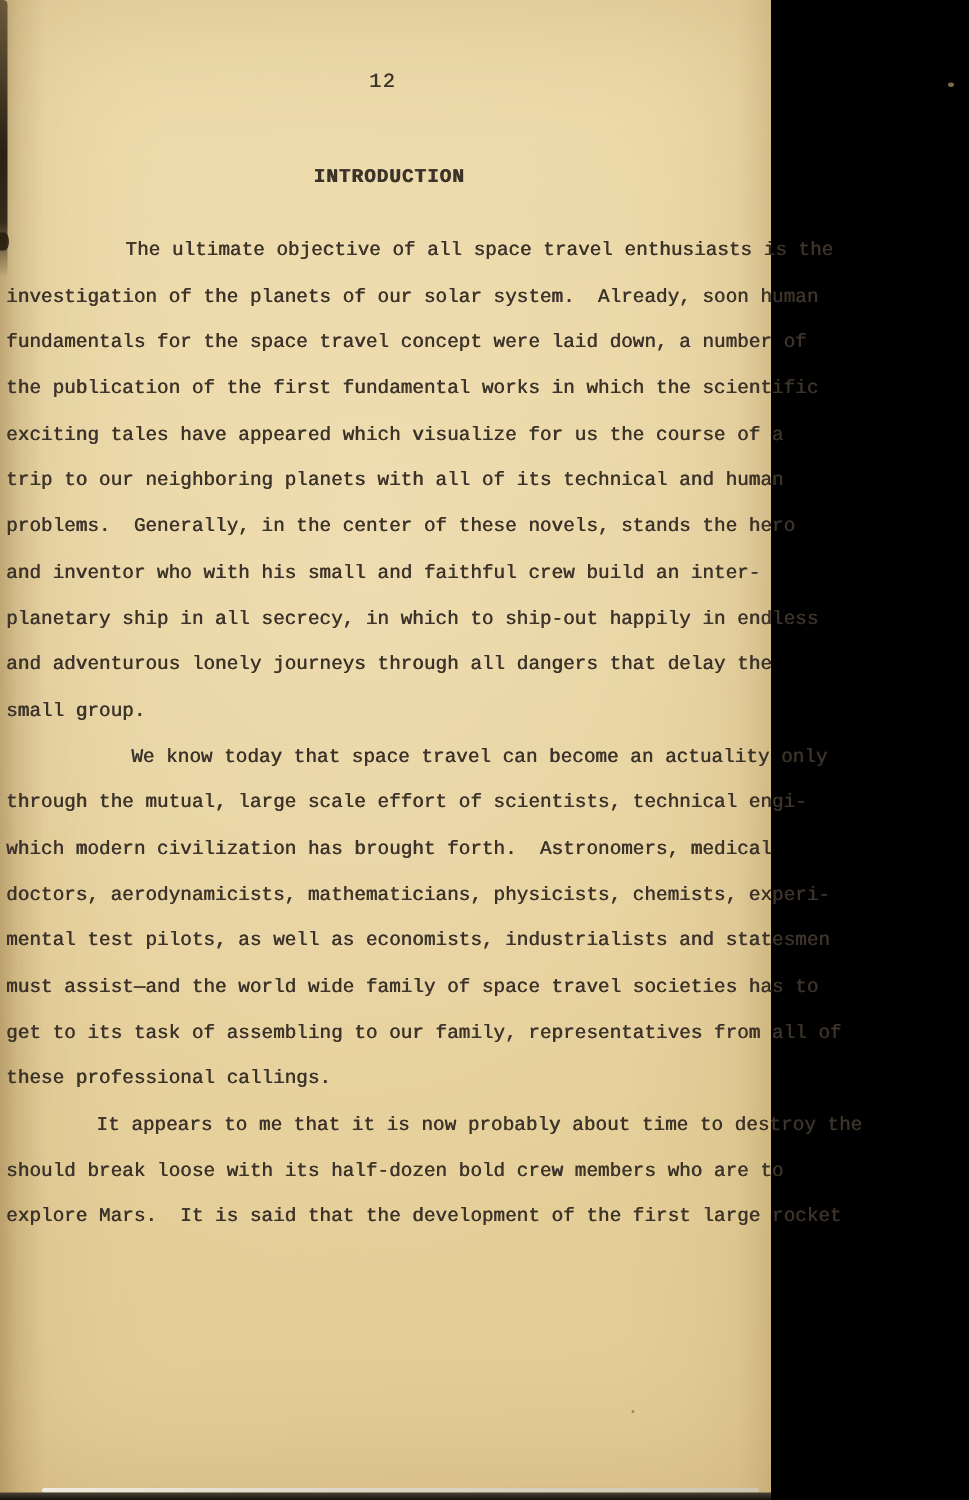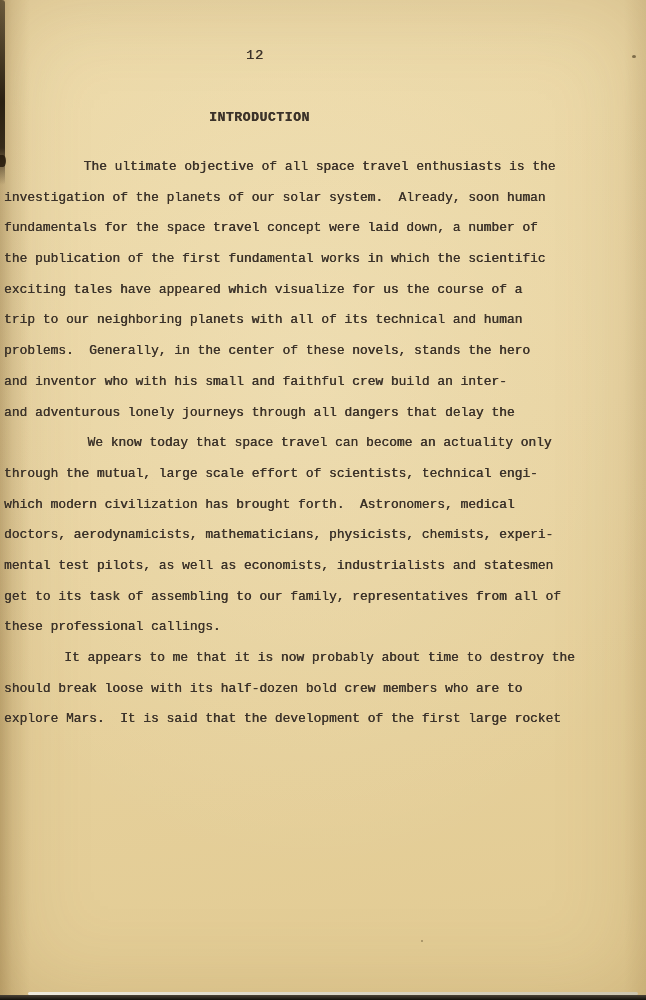--- a/index.html
+++ b/index.html
@@ -11,21 +11,21 @@
   }
   * { margin: 0; padding: 0; box-sizing: border-box; }
   html, body { width: 646px; height: 1000px; }
   body {
     font-family: "Liberation Mono", "DejaVu Sans Mono", monospace;
     background: #000;
     overflow: hidden;
   }
   .paper {
     position: relative;
-    width: 646px;
+    width: 514px;
     height: 1000px;
     background:
       radial-gradient(ellipse 90% 70% at 48% 38%, rgba(255,250,230,0.22), rgba(255,250,230,0) 70%),
       linear-gradient(to right, rgba(110,78,28,0.30) 0px, rgba(110,78,28,0.12) 12px, rgba(110,78,28,0) 30px),
       linear-gradient(to left, rgba(110,78,28,0.10) 0px, rgba(110,78,28,0) 22px),
       linear-gradient(170deg, #eddaa9 0%, var(--paper) 45%, #e2cb93 100%);
     box-shadow: inset 0 0 90px rgba(130,95,40,0.22);
     color: var(--ink);
   }
   .binding-strip {
@@ -111,26 +111,29 @@
 
   <div class="body-text">
       <div class="line indent">The ultimate objective of all space travel enthusiasts is the</div>
       <div class="line">investigation of the planets of our solar system.  Already, soon human</div>
       <div class="line">fundamentals for the space travel concept were laid down, a number of</div>
       <div class="line">the publication of the first fundamental works in which the scientific</div>
       <div class="line">exciting tales have appeared which visualize for us the course of a</div>
       <div class="line">trip to our neighboring planets with all of its technical and human</div>
       <div class="line">problems.  Generally, in the center of these novels, stands the hero</div>
       <div class="line">and inventor who with his small and faithful crew build an inter-</div>
+      <div class="line">planetary ship in all secrecy, in which to ship-out happily in endless</div>
       <div class="line">and adventurous lonely journeys through all dangers that delay the</div>
+      <div class="line">small group.</div>
       <div class="line indent">We know today that space travel can become an actuality only</div>
       <div class="line">through the mutual, large scale effort of scientists, technical engi-</div>
       <div class="line">which modern civilization has brought forth.  Astronomers, medical</div>
       <div class="line">doctors, aerodynamicists, mathematicians, physicists, chemists, experi-</div>
       <div class="line">mental test pilots, as well as economists, industrialists and statesmen</div>
+      <div class="line">must assist—and the world wide family of space travel societies has to</div>
       <div class="line">get to its task of assembling to our family, representatives from all of</div>
       <div class="line">these professional callings.</div>
       <div class="line indent">It appears to me that it is now probably about time to destroy the</div>
       <div class="line">should break loose with its half-dozen bold crew members who are to</div>
       <div class="line">explore Mars.  It is said that the development of the first large rocket</div>
     </div>
 
   <div class="speck s1"></div>
   <div class="speck s2"></div>
   <div class="stack-line"></div>

